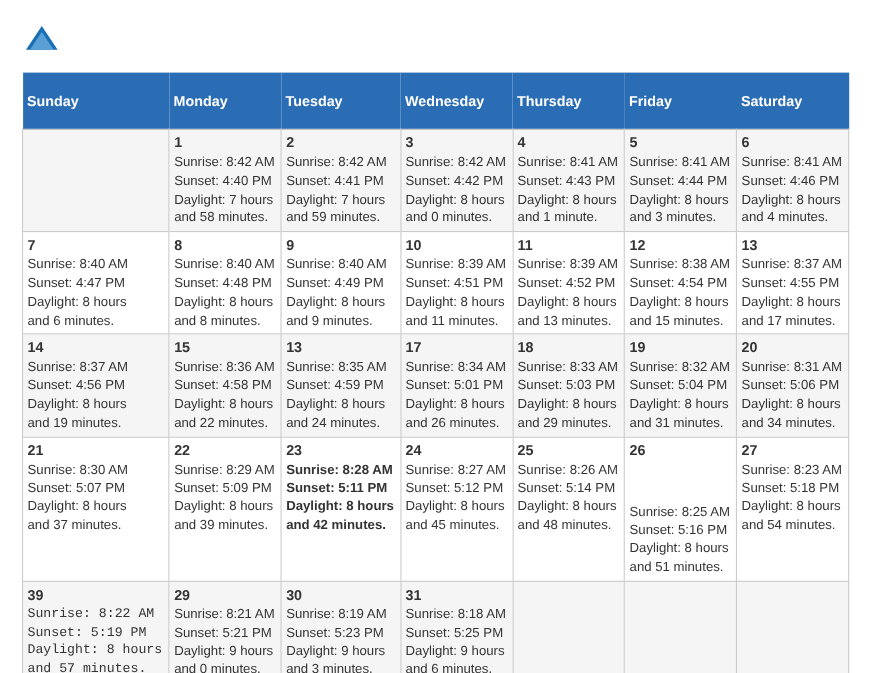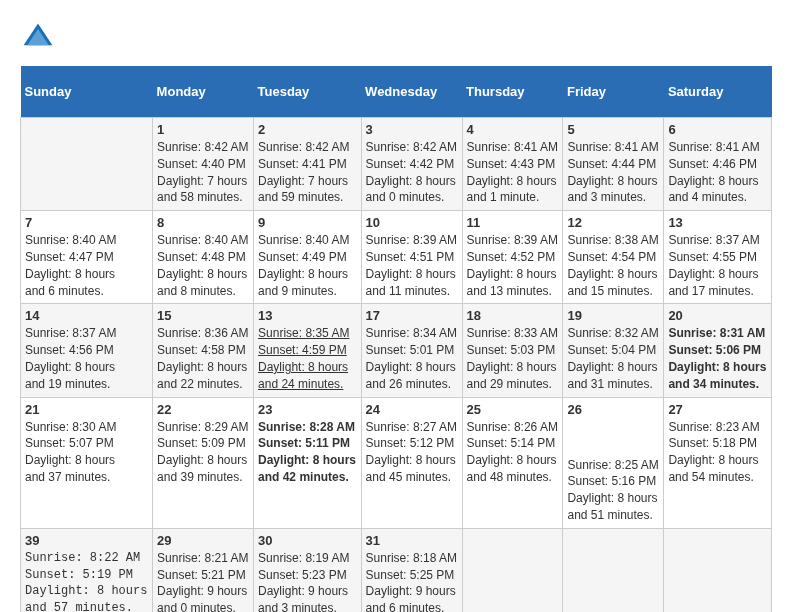--- a/index.html
+++ b/index.html
@@ -226,21 +226,21 @@
         </td>
         <td>
           <span class="day-number">15</span>
           <div class="day-detail" style="white-space: pre-line;">Sunrise: 8:36 AM
 Sunset: 4:58 PM
 Daylight: 8 hours
 and 22 minutes.</div>
         </td>
         <td>
           <span class="day-number">13</span>
-          <div class="day-detail" style="white-space: pre-line; text-decoration: underline;">Sunrise: 8:35 AM
+          <div class="day-detail" style="white-space: pre-line;">Sunrise: 8:35 AM
 Sunset: 4:59 PM
 Daylight: 8 hours
 and 24 minutes.</div>
         </td>
         <td>
           <span class="day-number">17</span>
           <div class="day-detail" style="white-space: pre-line;">Sunrise: 8:34 AM
 Sunset: 5:01 PM
 Daylight: 8 hours
 and 26 minutes.</div>
@@ -254,21 +254,21 @@
         </td>
         <td>
           <span class="day-number">19</span>
           <div class="day-detail" style="white-space: pre-line;">Sunrise: 8:32 AM
 Sunset: 5:04 PM
 Daylight: 8 hours
 and 31 minutes.</div>
         </td>
         <td>
           <span class="day-number">20</span>
-          <div class="day-detail" style="white-space: pre-line; font-weight: bold;">Sunrise: 8:31 AM
+          <div class="day-detail" style="white-space: pre-line;">Sunrise: 8:31 AM
 Sunset: 5:06 PM
 Daylight: 8 hours
 and 34 minutes.</div>
         </td>
       </tr>
       <tr>
         <td>
           <span class="day-number">21</span>
           <div class="day-detail" style="white-space: pre-line;">Sunrise: 8:30 AM
 Sunset: 5:07 PM

